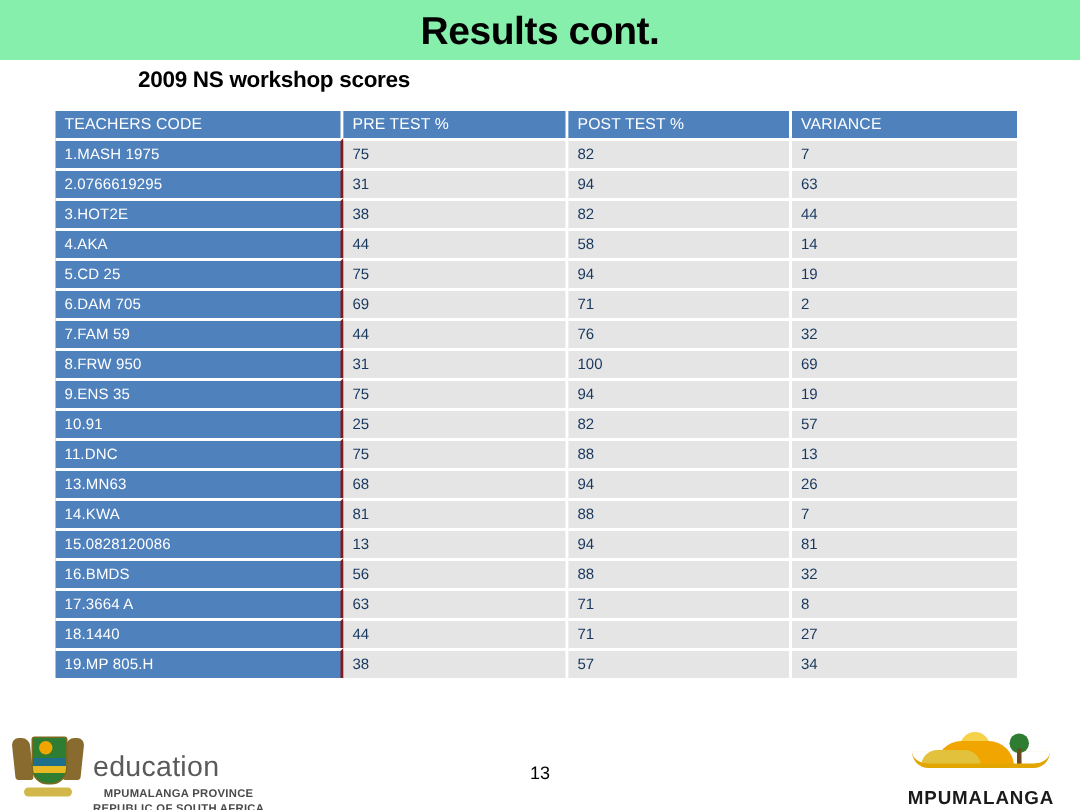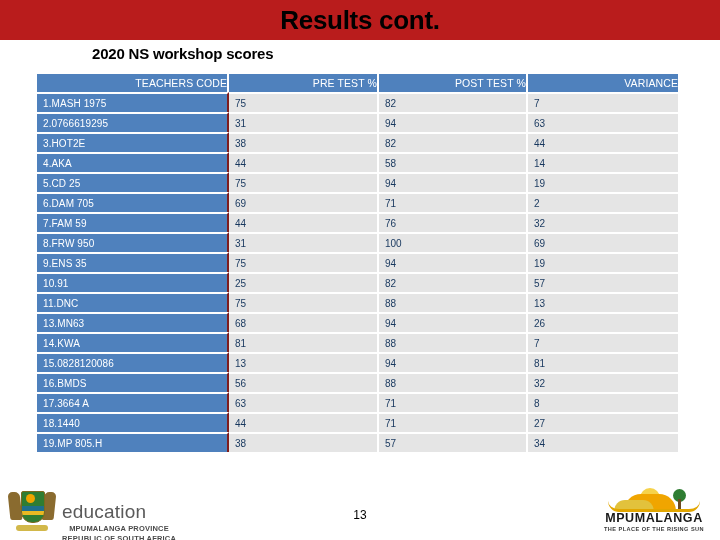--- a/index.html
+++ b/index.html
@@ -15,21 +15,21 @@
     position: relative;
   }
 
   
   .title-banner {
     position: absolute;
     left: 0;
     top: 0;
     width: 720px;
     height: 40px;
-    background: #b91c1c;
+    background: #86efac;
     display: flex;
     align-items: center;
     justify-content: center;
   }
   .title-text {
     font-size: 26px;
     font-weight: bold;
     color: #000000;
     letter-spacing: -0.3px;
     line-height: 1;
@@ -66,21 +66,21 @@
   .col-pre    { width: 150px; }
   .col-post   { width: 149px; }
   .col-var    { width: 150px; }
 
   
   .hdr-cell {
     background: #4f81bd;
     color: #ffffff;
     font-size: 10.5px;
     font-weight: normal;
-    text-align: right;
+    text-align: left;
     height: 18px;
     padding-left: 6px !important;
     border-right: 2px solid #ffffff;
     letter-spacing: 0.1px;
     white-space: nowrap;
     overflow: hidden;
   }
   .hdr-cell.last { border-right: none; }
 
   
@@ -261,38 +261,38 @@
     height: 8px;
     border-bottom: 3px solid #e2a600;
     border-radius: 0 0 46px 46px;
   }
   .mpu-name {
     font-size: 12.5px;
     font-weight: bold;
     color: #1a1a1a;
     letter-spacing: 0.6px;
     line-height: 1.1;
-    margin-top: 0;
+    margin-top: 14px;
   }
   .mpu-tag {
     font-size: 5.6px;
     font-weight: bold;
     color: #3a3a3a;
     letter-spacing: 0.45px;
     line-height: 1.1;
   }
 </style>
 </head>
 <body>
 
 <div class="title-banner">
   <div class="title-text">Results cont.</div>
 </div>
 
-<div class="subtitle">2020 NS workshop scores</div>
+<div class="subtitle">2009 NS workshop scores</div>
 
 <table class="score-table">
   <colgroup>
     <col class="col-code">
       <col class="col-pre">
       <col class="col-post">
       <col class="col-var">
   </colgroup>
   <thead>
     <tr>

